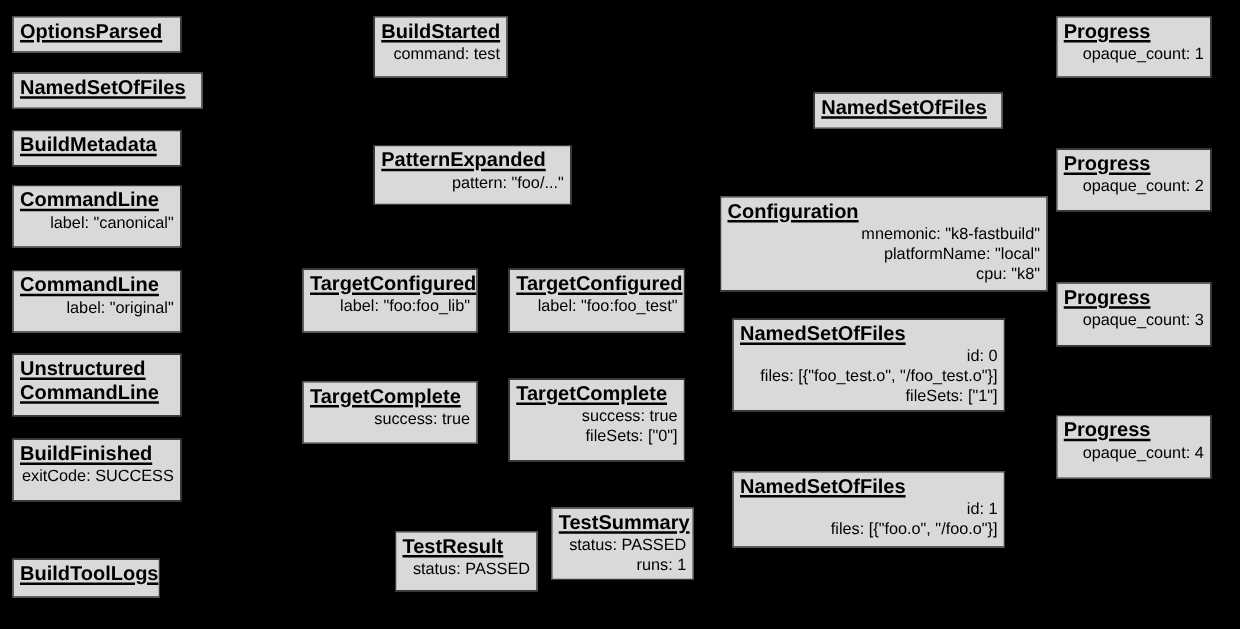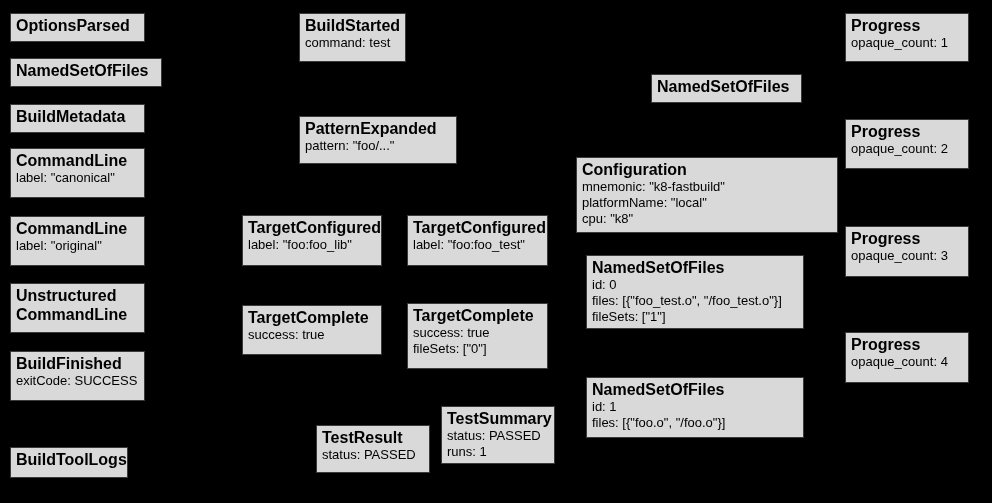--- a/index.html
+++ b/index.html
@@ -23,29 +23,31 @@
     background: var(--box-fill, #d9d9d9);
     border: 1px solid var(--box-border, #3a3a3a);
     padding: 2px 5px 3px 5px;
     color: var(--text, #000000);
     overflow: hidden;
   }
   .box-title {
     font-size: 16px;
     line-height: 19px;
     font-weight: 700;
+    text-decoration: underline;
     text-decoration-thickness: 2px;
     text-underline-offset: 2px;
     white-space: normal;
   }
   .box-line {
     font-size: 13px;
     line-height: 16px;
     font-weight: 400;
     white-space: nowrap;
+    text-align: right;
   }
 </style>
 </head>
 <body>
 
 <div class="canvas">
 
   <div class="box" style="left:10px;top:13px;width:135px;height:29px">
     <div class="box-title">OptionsParsed</div>
   </div>

